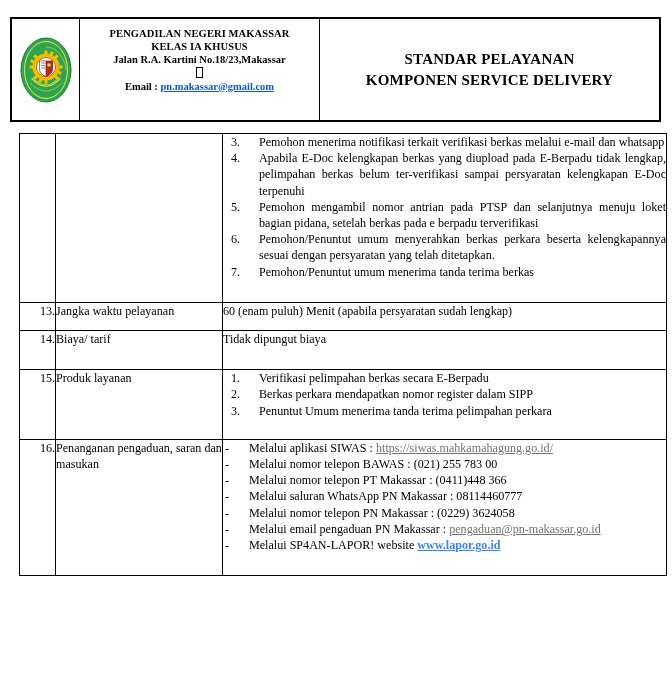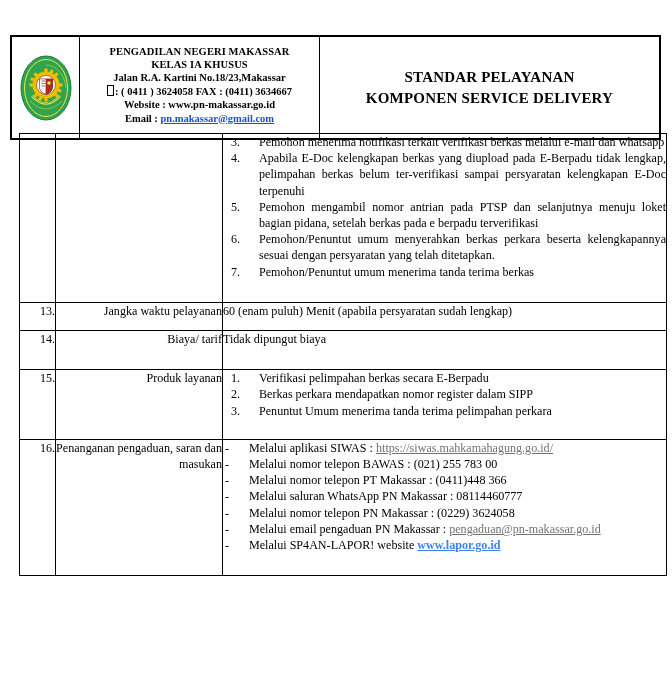--- a/index.html
+++ b/index.html
@@ -13,21 +13,21 @@
     font-family: "Liberation Serif", serif;
     color: #000000;
     overflow: hidden;
     position: relative;
   }
 
   
   .header-table {
     position: absolute;
     left: 10px;
-    top: 35px;
+    top: 17px;
     width: 651px;
     height: 105px;
     border: 2px solid #000;
     box-sizing: border-box;
     display: flex;
   }
   .hdr-logo-cell {
     width: 68px;
     border-right: 1.5px solid #000;
     box-sizing: border-box;
@@ -114,21 +114,20 @@
   .col-num { width: 36px; }
   .col-label { width: 167px; }
   .col-value { width: 444px; }
 
   .cell-num {
     text-align: right;
     padding: 5px 3px 4px 0;
   }
   .cell-label {
     padding: 5px 4px 4px 7px;
-    text-align: right;
   }
   .cell-value {
     padding: 5px 8px 5px 9px;
   }
 
   
   ol.numlist, ul.dashlist {
     margin: 0;
     padding: 0;
     list-style: none;
@@ -210,22 +209,21 @@
         <path d="M24 82 Q52 112 80 82" fill="none" stroke="#2FA44F" stroke-width="1.4"></path>
         <path d="M20 92 Q52 124 84 92" fill="none" stroke="#F2E14C" stroke-width="1"></path>
       </svg>
     </div>
   </div>
 
   <div class="hdr-ident-cell">
     <div class="court-name">PENGADILAN NEGERI MAKASSAR KELAS IA KHUSUS</div>
     <div class="addr-block">
       <div class="addr-line">Jalan  R.A. Kartini No.18/23,Makassar</div>
-      <div class="addr-line"><span class="phone-glyph"></span><span>: ( 0411 ) 3624058 FAX : (0411) 3634667</span></div>
-      <div class="addr-line">Website : www.pn-makassar.go.id</div>
+      <div class="addr-line"><span class="phone-glyph"></span></div>
       <div class="addr-line"><span>Email :</span> <span class="email-link">pn.makassar@gmail.com</span></div>
     </div>
   </div>
 
   <div class="hdr-title-cell">
     <div class="doc-title">STANDAR PELAYANAN</div>
     <div class="doc-title">KOMPONEN SERVICE DELIVERY</div>
   </div>
 </div>
 

